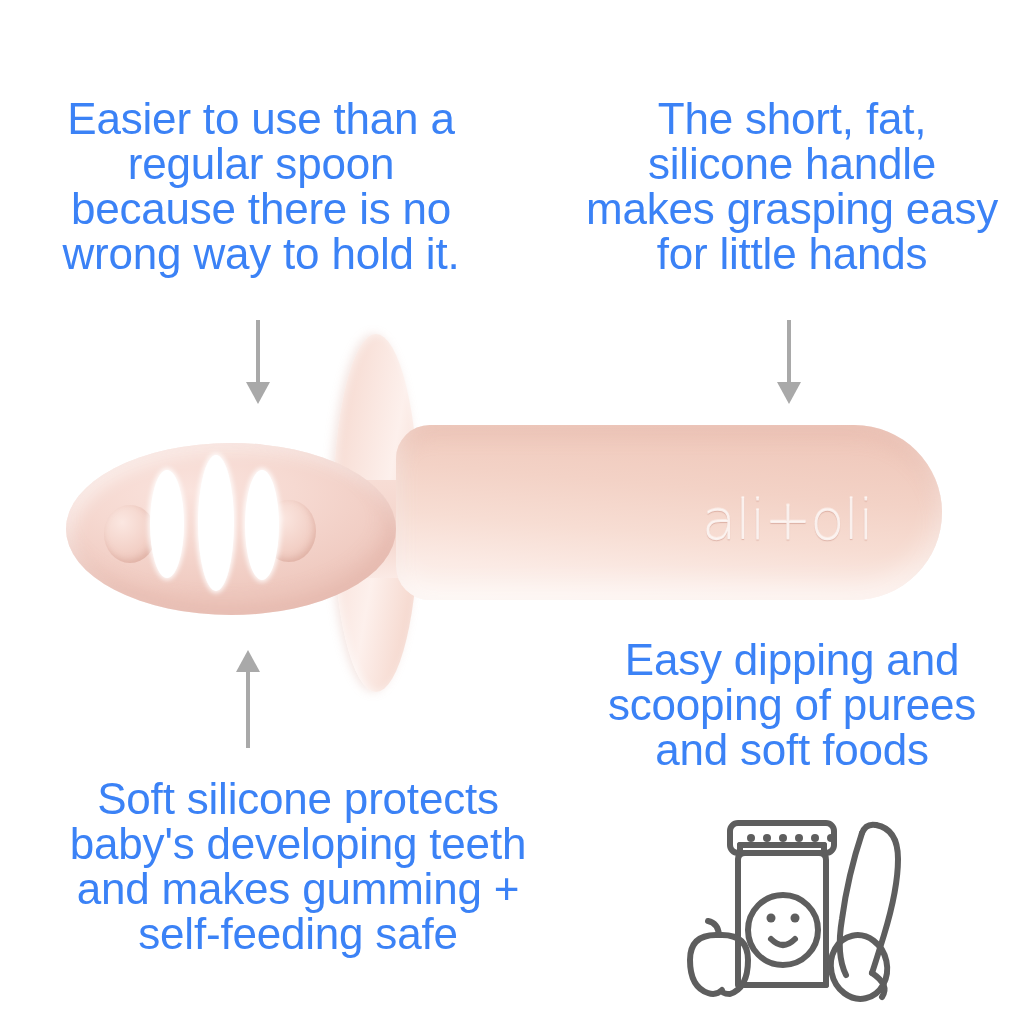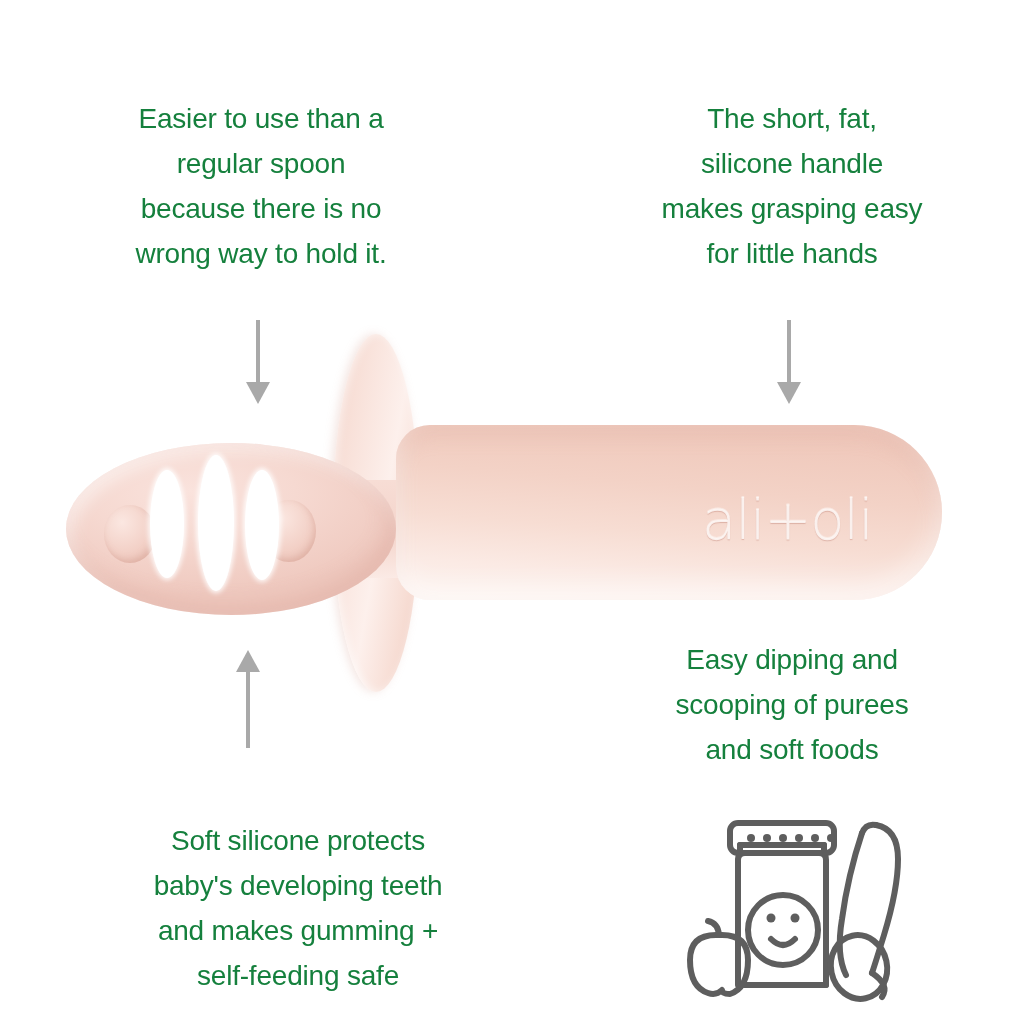--- a/index.html
+++ b/index.html
@@ -12,32 +12,32 @@
     width: 1024px;
     height: 1024px;
     background: #ffffff;
     overflow: hidden;
     font-family: "Liberation Sans", sans-serif;
   }
 
   
   .caption {
     position: absolute;
-    color: #15803d;
-    font-size: 28px;
+    color: #3b82f6;
+    font-size: 44px;
     line-height: 45px;
     text-align: center;
     font-weight: 400;
     letter-spacing: -0.2px;
     white-space: pre-line;
   }
   #caption-top-left  { left: 46px;  top: 96px;  width: 430px; }
   #caption-top-right { left: 577px; top: 96px;  width: 430px; }
   #caption-bottom-right { left: 592px; top: 637px; width: 400px; }
-  #caption-bottom-left  { left: 48px;  top: 818px; width: 500px; }
+  #caption-bottom-left  { left: 48px;  top: 776px; width: 500px; }
 
   
   .arrow {
     position: absolute;
     width: 34px;
   }
   .arrow .shaft {
     position: absolute;
     left: 15px;
     width: 4px;

